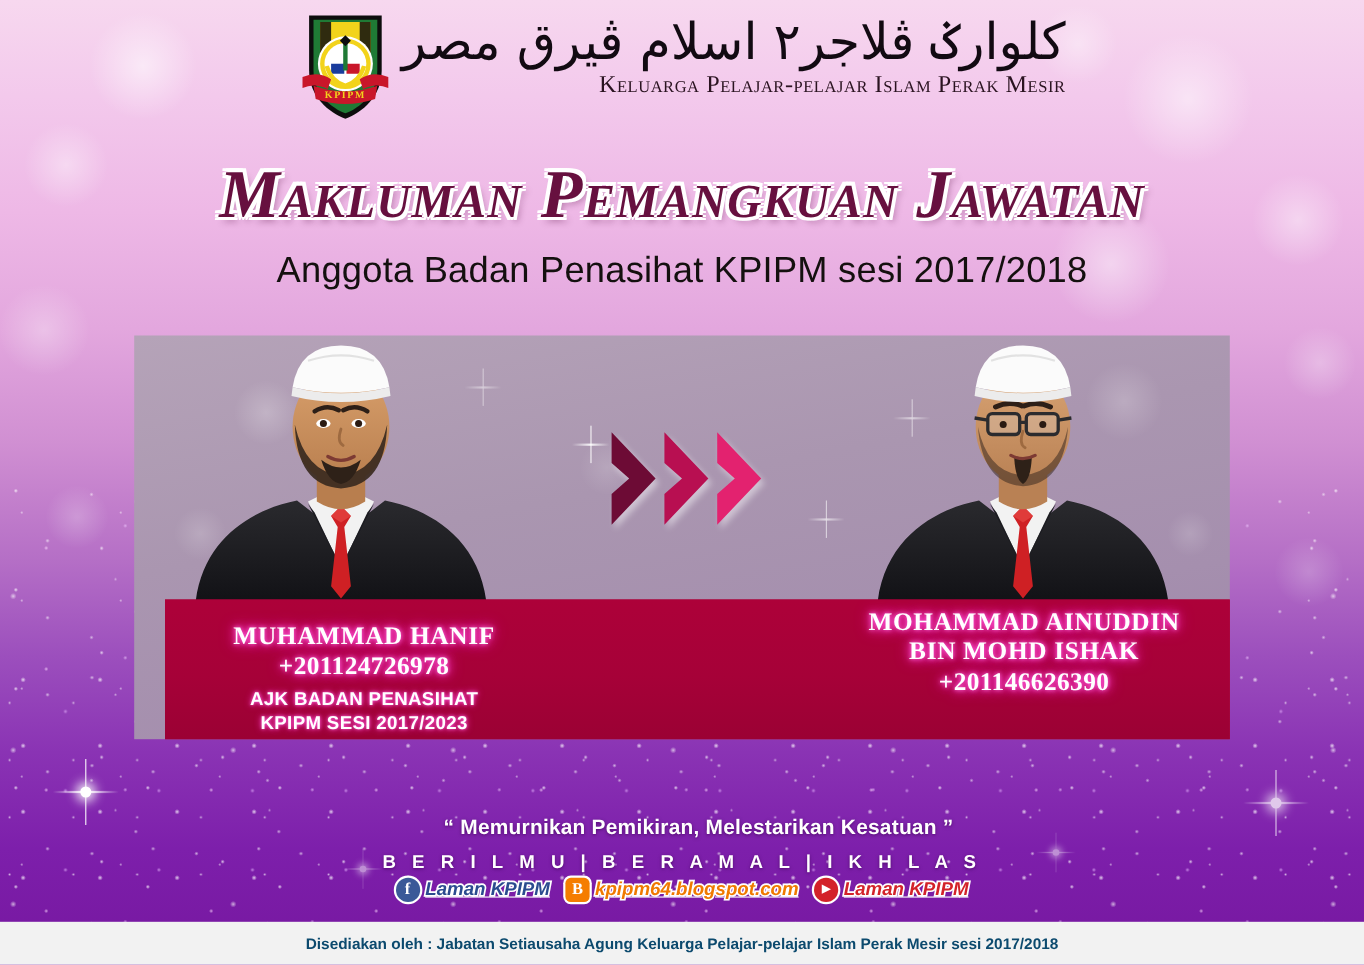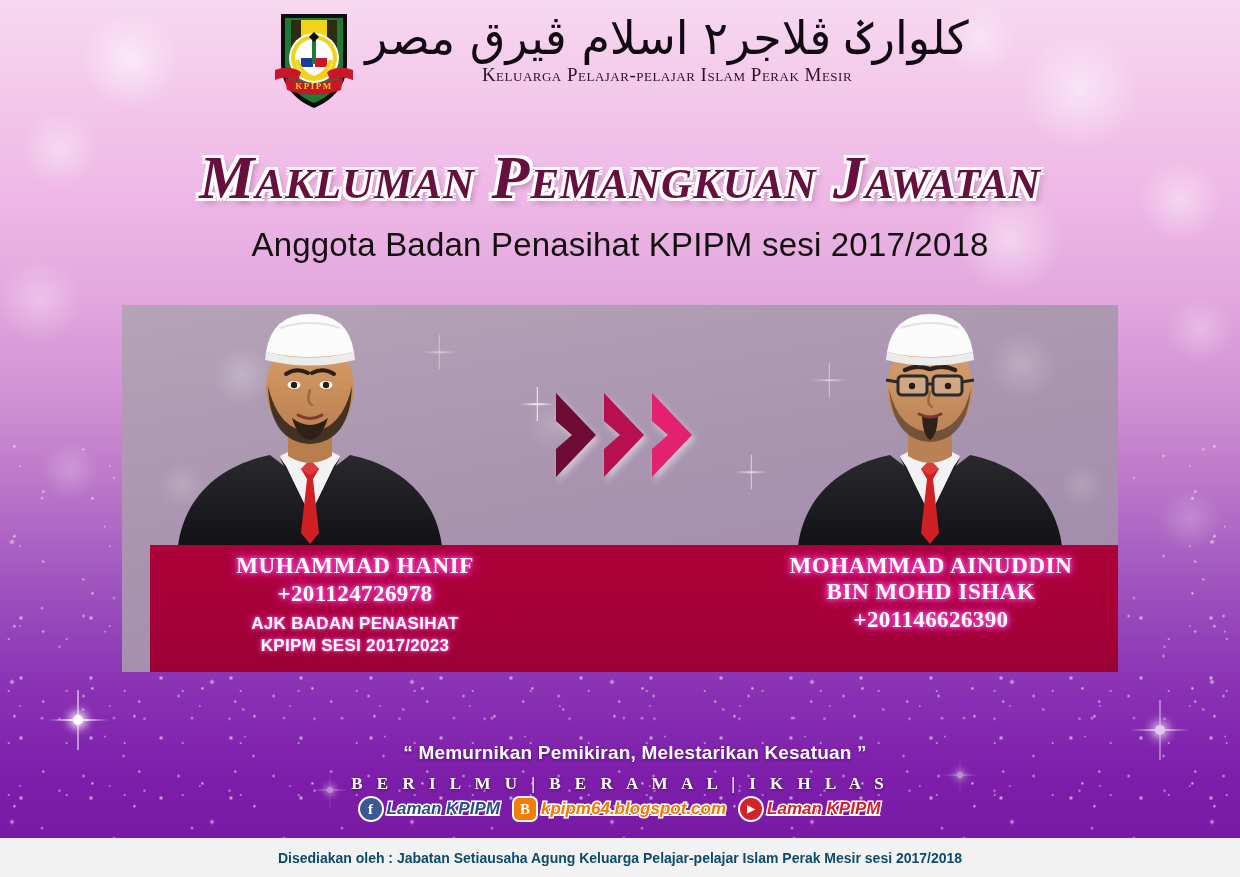--- a/index.html
+++ b/index.html
@@ -96,21 +96,21 @@
   .org-block { position:relative; padding-top:6px; }
   .jawi {
     font-family:"DejaVu Sans", sans-serif;
     font-size:46px; color:#120a12; line-height:1.05;
     direction:rtl; text-align:center; white-space:nowrap;
     letter-spacing:-1px;
   }
   .org-name {
     margin-top:2px;
     font-family:"Liberation Serif", serif;
-    font-size:19px; color:#2a1320; text-align:center;
+    font-size:22px; color:#2a1320; text-align:right;
     letter-spacing:.5px; font-variant:small-caps; font-weight:400;
     white-space:nowrap;
   }
 
   
   .title-main {
     position:absolute; left:0; right:0; top:142px; text-align:center;
     font-family:"Liberation Serif", serif;
     font-size:62px; font-weight:700; font-style:italic;
     color:#67103f; font-variant:small-caps; letter-spacing:1px;
@@ -166,21 +166,21 @@
           filter: drop-shadow(3px 4px 3px rgba(255,255,255,.45)); }
 
   
   .banner {
     position:absolute; left:150px; top:545px; width:968px; height:127px;
     background:#a80239;
     background-image:linear-gradient(180deg,#ad0139 0%, #a60138 55%, #9b0134 100%);
     overflow:hidden;
   }
   .banner-name-block { position:absolute; top:8px; text-align:center; width:330px; }
-  .banner-name-block.left  { left:40px; }
+  .banner-name-block.left  { left:16px;margin-top:12px; }
   .banner-name-block.right { right:22px; }
   .pname {
     font-family:"Liberation Serif", serif;
     font-size:23px; font-weight:700; color:#ffffff; line-height:1.12;
     letter-spacing:.6px;
     text-shadow:0 0 9px #ff3bd0, 0 0 4px #ff7ade, 0 0 14px #ff2bc8;
   }
   .pphone {
     font-family:"Liberation Serif", serif;
     font-size:23px; font-weight:700; color:#ffffff; line-height:1.2;
@@ -204,21 +204,21 @@
   
   .tagline {
     position:absolute; left:0; right:0; top:742px; text-align:center;
     font-family:"Liberation Sans", sans-serif;
     font-size:19px; font-weight:700; color:#ffffff; letter-spacing:.2px;
     text-shadow:0 1px 3px rgba(60,0,80,.7);
     padding-left:30px;
   }
   .motto {
     position:absolute; left:0; right:0; top:774px; text-align:center;
-    font-family:Liberation Serif, serif;
+    font-family:Liberation Sans, sans-serif;
     font-size:17px; font-weight:700; color:#ffffff; letter-spacing:5px;
     text-shadow:0 1px 3px rgba(60,0,80,.7);
   }
   .socials {
     position:absolute; left:0; right:0; top:798px;
     display:flex; justify-content:center; align-items:center; gap:14px;
   }
   .social { display:flex; align-items:center; gap:5px; }
   .sicon { width:22px; height:22px; flex:none; position:relative;
            border-radius:50%; display:flex; align-items:center; justify-content:center;

